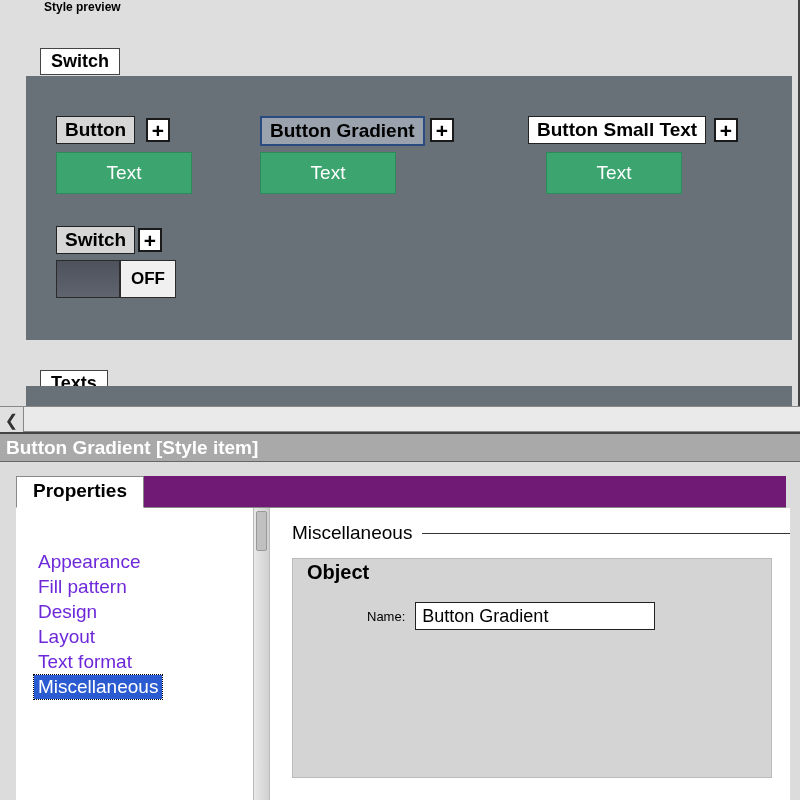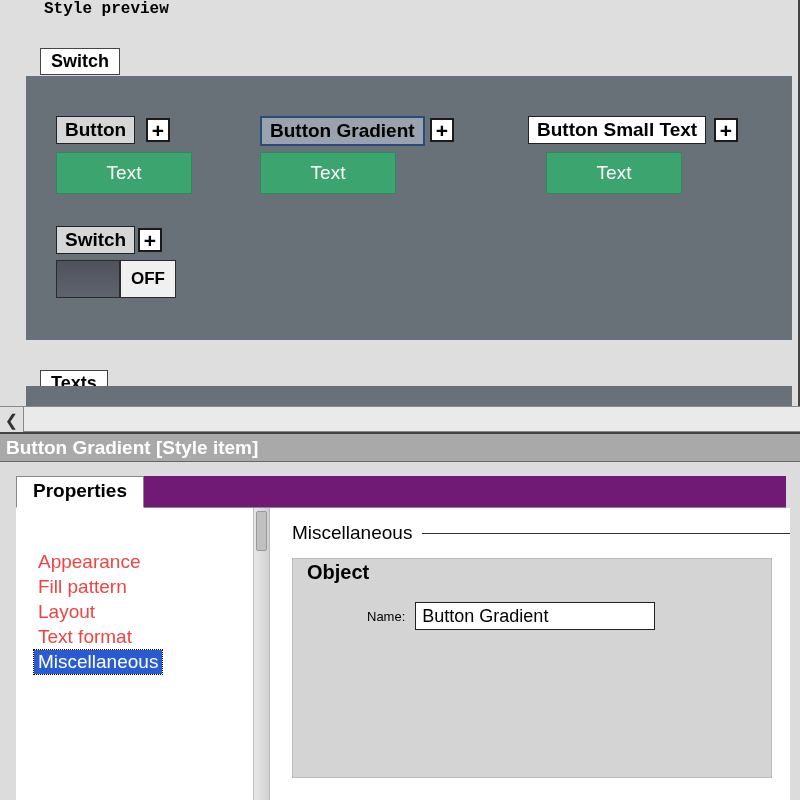--- a/index.html
+++ b/index.html
@@ -9,21 +9,21 @@
 
   
   .upper {
     position: absolute; left: 0; top: 0; right: 0; height: 406px;
     background: #dedede;
     border-right: 2px solid #444;
   }
 
   .title {
     position: absolute; left: 44px; top: 0px;
-    font-size: 16px; font-weight: 700; color: #000; font-family: Liberation Mono, monospace;
+    font-size: 12px; font-weight: 700; color: #000;
   }
 
   .group-tab {
     position: absolute; background: #fff; border: 1px solid #444;
     padding: 2px 10px; font-size: 18px; font-weight: 700; color: #000;
   }
   .buttons-tab { left: 40px; top: 48px; }
   .texts-tab { left: 40px; top: 358px; margin-top: 12px; }
 
   .dark-panel {
@@ -110,21 +110,21 @@
 
   .prop-body {
     position: absolute; left: 16px; right: 10px; top: 46px; bottom: 0;
     background: #fff; display:flex;
   }
   .cat-col {
     width: 254px; border-right: 1px solid #bbb; padding: 42px 0 0 18px;
     position: relative;
   }
   .cat-item {
-    font-size: 19px; color: #ef4444; padding: 1px 4px; margin-bottom: 1px;
+    font-size: 19px; color: #6d28d9; padding: 1px 4px; margin-bottom: 1px;
     display: inline-block; cursor: pointer;
   }
   .cat-item.selected {
     background: #2a5bd0; color: #fff; outline: 1px dotted #000;
   }
   .v-scroll {
     position: absolute; right: 0; top: 0; bottom: 0; width: 16px;
     background: linear-gradient(to right, #e8e8e8, #d0d0d0);
     border-left: 1px solid #bbb;
     overflow: hidden;
@@ -226,20 +226,21 @@
 
     <div class="tab-bar">
       <div class="prop-tab">Properties</div>
     </div>
 
     <div class="prop-body">
 
       <div class="cat-col">
         <div><span class="cat-item">Appearance</span></div>
         <div><span class="cat-item">Fill pattern</span></div>
+        <div><span class="cat-item">Design</span></div>
         <div><span class="cat-item">Layout</span></div>
         <div><span class="cat-item">Text format</span></div>
         <div><span class="cat-item selected">Miscellaneous</span></div>
         <div class="v-scroll">
             <div class="thumb"></div>
           </div>
       </div>
 
       <div class="detail-col">
         <div class="section-title">

